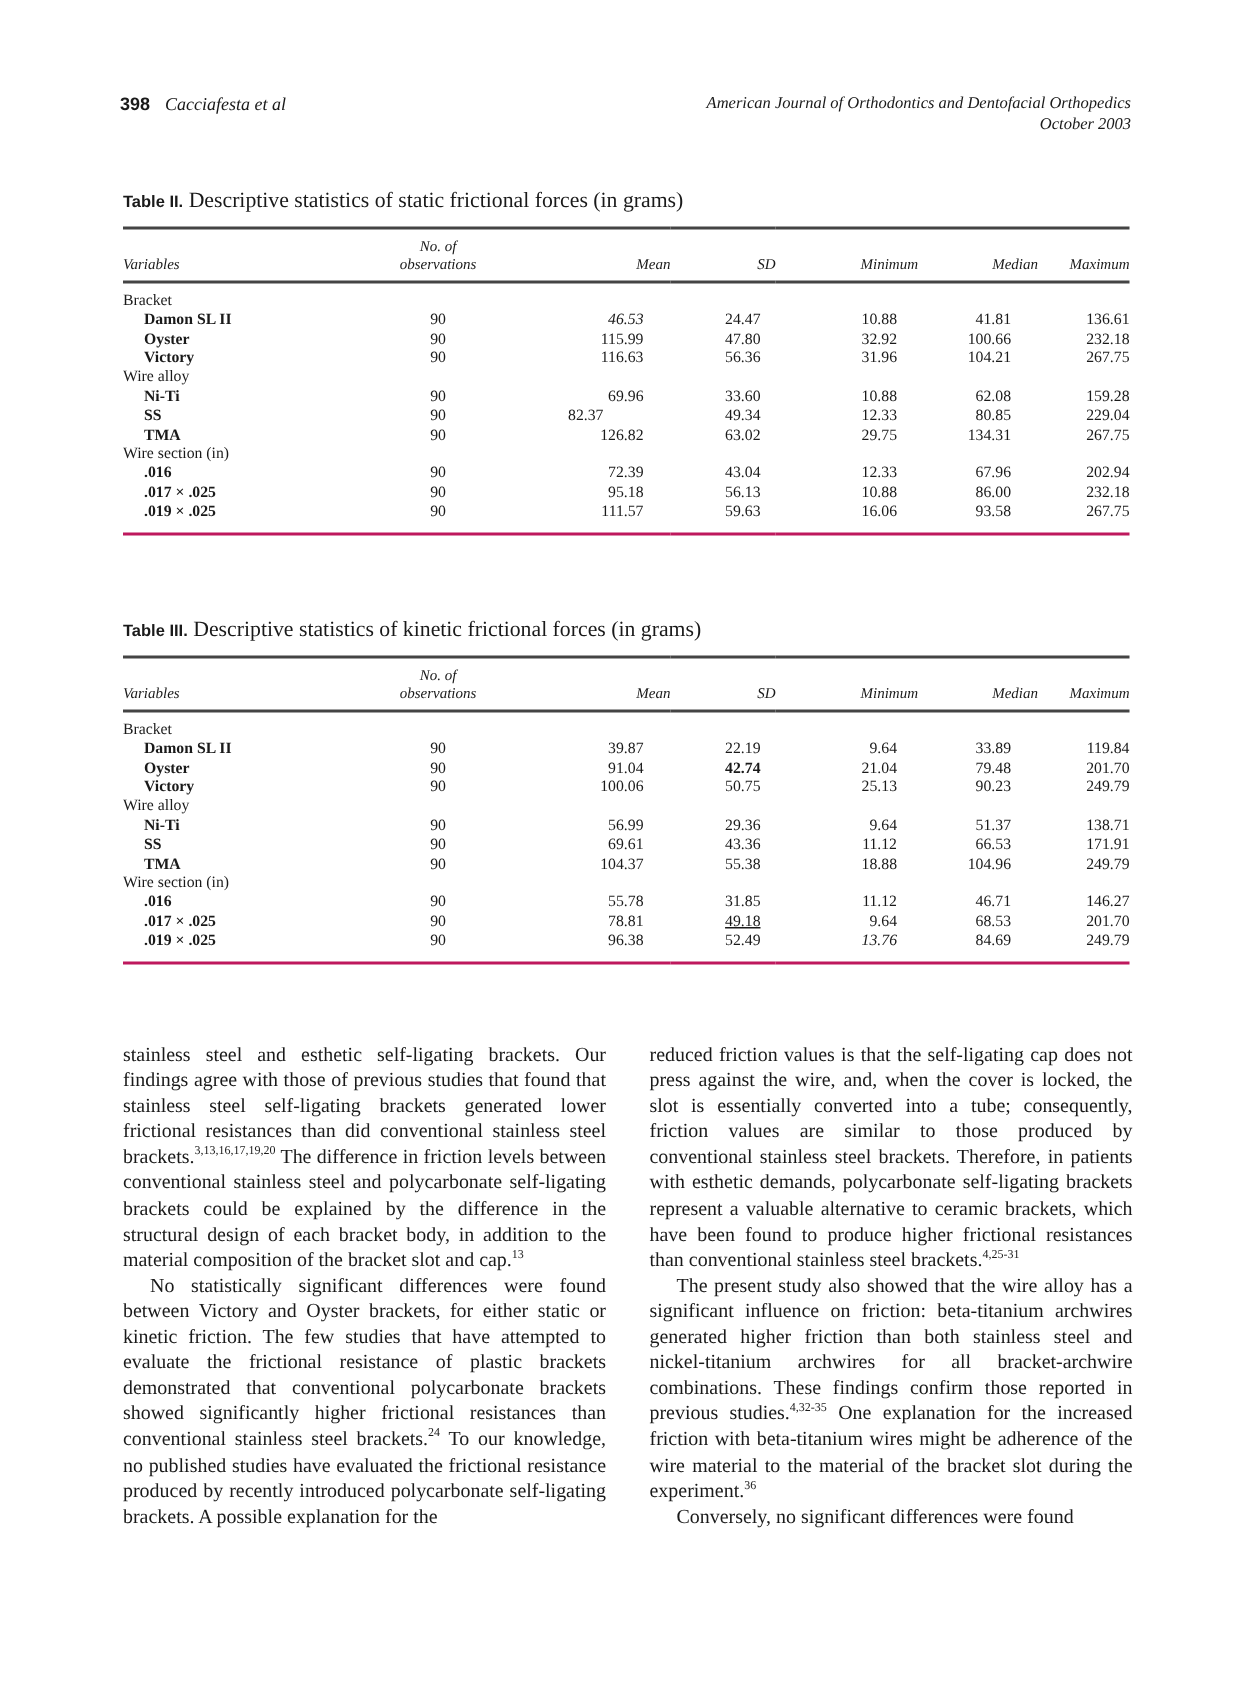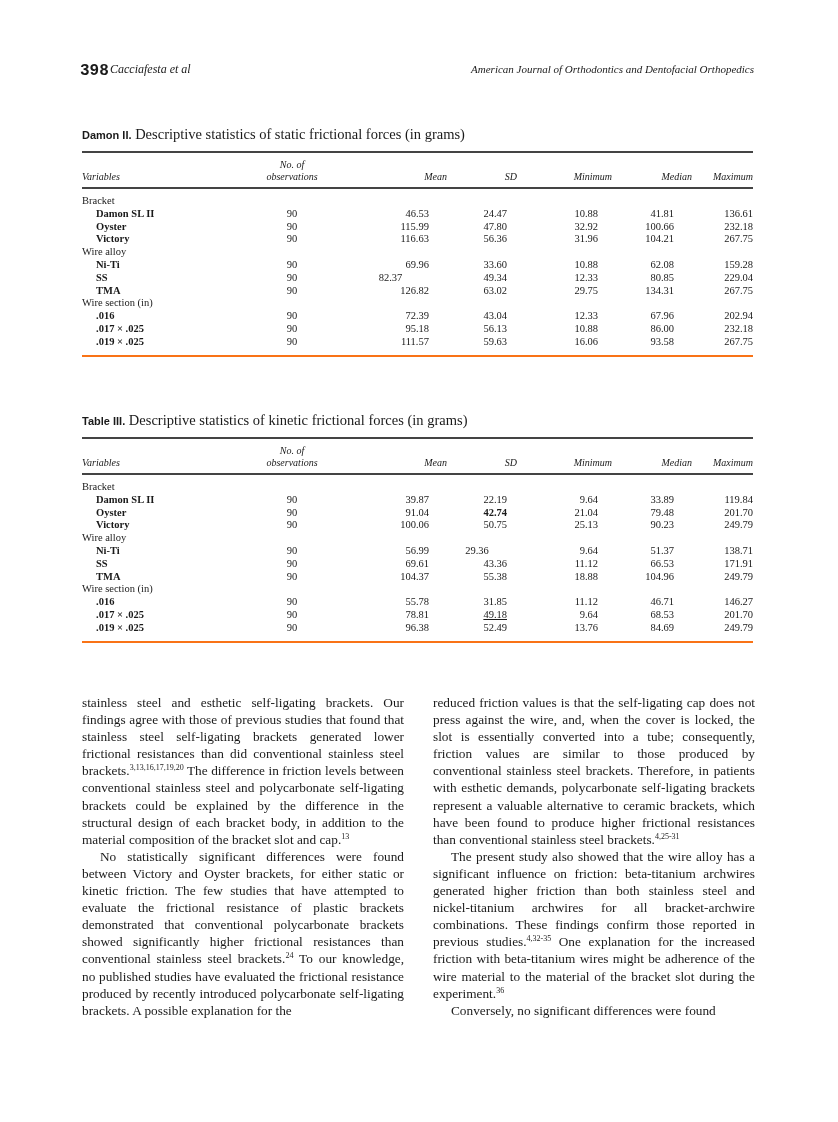--- a/index.html
+++ b/index.html
@@ -1,28 +1,28 @@
 <!DOCTYPE html>
 <html><head>
 <meta charset="utf-8">
 <style>
   html, body { margin:0; padding:0; background:#ffffff; }
   body { width:838px; height:1122px; position:relative; overflow:hidden; color:#1a1a1a;
          font-family:"Liberation Serif", serif; }
   .header { position:absolute; top:62px; left:80px; right:84px; height:34px; }
-  .page-num { position:absolute; left:0; top:0; font-family:Liberation Mono, monospace; font-weight:bold; font-size:16px; }
+  .page-num { position:absolute; left:0; top:0; font-family:Liberation Sans, sans-serif; font-weight:bold; font-size:12px; }
   .authors { position:absolute; left:30px; top:0; font-style:italic; font-size:12px; }
   .journal { position:absolute; right:0; top:0; font-style:italic; font-size:11px; text-align:right; line-height:14px; }
   .table-block { position:absolute; left:82px; width:671px; }
   .caption { font-size:14.5px; margin-bottom:8px; white-space:nowrap; }
   .caption .lbl { font-family:"Liberation Sans", sans-serif; font-size:11px; font-weight:bold; }
   table { width:100%; border-collapse:collapse; font-size:10.5px; }
   thead tr.h th { font-weight:normal; font-style:italic; font-size:10px; vertical-align:bottom; padding:6px 0 4px 0; line-height:12px; }
   thead { border-top:2px solid #444; border-bottom:2px solid #444; }
-  tbody { border-bottom:2px solid #f97316; }
+  tbody { border-bottom:2px solid #be185d; }
   td { padding:0; height:12.8px; line-height:12.8px; }
   td.num { text-align:right; }
   th.c1 { text-align:left; }
   .sub { padding-left:14px;font-weight:bold; }
   .group td { padding-top:0; }
   .col-obs { text-align:center; width:120px; }
   tbody tr:first-child td { padding-top:6px; }
   tbody tr:last-child td { padding-bottom:6px; }
   .col { position:absolute; top:694px; width:322px; font-size:13.3px; line-height:17.1px; text-align:justify; }
   .col p { margin:0; }
@@ -30,26 +30,27 @@
   sup { font-size:8px; line-height:0; }
 </style>
 </head>
 <body>
 
 <div class="header">
   <span class="page-num">398</span>
   <span class="authors">Cacciafesta et al</span>
   <div class="journal">
     <div>American Journal of Orthodontics and Dentofacial Orthopedics</div>
+    <div>October 2003</div>
   </div>
 </div>
 
 <div class="table-block" style="top:126px;">
   <div class="caption">
-    <span class="lbl">Damon II.</span>
+    <span class="lbl">Table II.</span>
     <span>Descriptive statistics of static frictional forces (in grams)</span>
   </div>
   <table>
       <thead>
         <tr class="h">
           <th class="c1" style="width: 150px;">Variables</th>
           <th style="width: 120px; text-align: center;">No. of<br>observations</th>
           <th style="width: 95px; text-align: right;">Mean</th>
           <th style="width: 70px; text-align: right;">SD</th>
           <th style="width: 95px; text-align: right;">Minimum</th>
@@ -57,21 +58,21 @@
           <th style="width: auto; text-align: right;">Maximum</th>
         </tr>
       </thead>
       <tbody>
         <tr class="group">
           <td colspan="7">Bracket</td>
         </tr>
         <tr>
           <td class="sub">Damon SL II</td>
           <td class="col-obs">90</td>
-          <td class="num" style="padding-right: 18px;">46.53</td>
+          <td class="num" style="padding-right: 18px; font-style: italic;">46.53</td>
           <td class="num" style="padding-right: 10px;">24.47</td>
           <td class="num" style="padding-right: 14px;">10.88</td>
           <td class="num" style="padding-right: 18px; text-align: right;">41.81</td>
           <td class="num" style="padding-right: 0px;">136.61</td>
         </tr>
         <tr>
           <td class="sub">Oyster</td>
           <td class="col-obs">90</td>
           <td class="num" style="padding-right: 18px;">115.99</td>
           <td class="num" style="padding-right: 10px;">47.80</td>
@@ -200,21 +201,21 @@
           <td class="num" style="padding-right: 18px;">90.23</td>
           <td class="num" style="padding-right: 0px;">249.79</td>
         </tr>
         <tr class="group">
           <td colspan="7">Wire alloy</td>
         </tr>
         <tr>
           <td class="sub">Ni-Ti</td>
           <td class="col-obs">90</td>
           <td class="num" style="padding-right: 18px;">56.99</td>
-          <td class="num" style="padding-right: 10px; text-align: center;">29.36</td>
+          <td class="num" style="padding-right: 10px;">29.36</td>
           <td class="num" style="padding-right: 14px;">9.64</td>
           <td class="num" style="padding-right: 18px;">51.37</td>
           <td class="num" style="padding-right: 0px;">138.71</td>
         </tr>
         <tr>
           <td class="sub">SS</td>
           <td class="col-obs">90</td>
           <td class="num" style="padding-right: 18px;">69.61</td>
           <td class="num" style="padding-right: 10px;">43.36</td>
           <td class="num" style="padding-right: 14px;">11.12</td>
@@ -249,21 +250,21 @@
           <td class="num" style="padding-right: 10px; text-decoration: underline;">49.18</td>
           <td class="num" style="padding-right: 14px;">9.64</td>
           <td class="num" style="padding-right: 18px;">68.53</td>
           <td class="num" style="padding-right: 0px;">201.70</td>
         </tr>
         <tr>
           <td class="sub">.019 × .025</td>
           <td class="col-obs">90</td>
           <td class="num" style="padding-right: 18px;">96.38</td>
           <td class="num" style="padding-right: 10px;">52.49</td>
-          <td class="num" style="padding-right: 14px;">13.76</td>
+          <td class="num" style="padding-right: 14px; font-style: italic;">13.76</td>
           <td class="num" style="padding-right: 18px;">84.69</td>
           <td class="num" style="padding-right: 0px;">249.79</td>
         </tr>
       </tbody>
     </table>
 </div>
 
 <div class="col" style="left:82px;">
   <p><span>stainless steel and esthetic self-ligating brackets. Our findings agree with those of previous studies that found that stainless steel self-ligating brackets generated lower frictional resistances than did conventional stainless steel brackets.</span><sup>3,13,16,17,19,20</sup><span> The difference in friction levels between conventional stainless steel and polycarbonate self-ligating brackets could be explained by the difference in the structural design of each bracket body, in addition to the material composition of the bracket slot and cap.</span><sup>13</sup></p>
   <p class="indent"><span>No statistically significant differences were found between Victory and Oyster brackets, for either static or kinetic friction. The few studies that have attempted to evaluate the frictional resistance of plastic brackets demonstrated that conventional polycarbonate brackets showed significantly higher frictional resistances than conventional stainless steel brackets.</span><sup>24</sup><span> To our knowledge, no published studies have evaluated the frictional resistance produced by recently introduced polycarbonate self-ligating brackets. A possible explanation for the</span></p>

